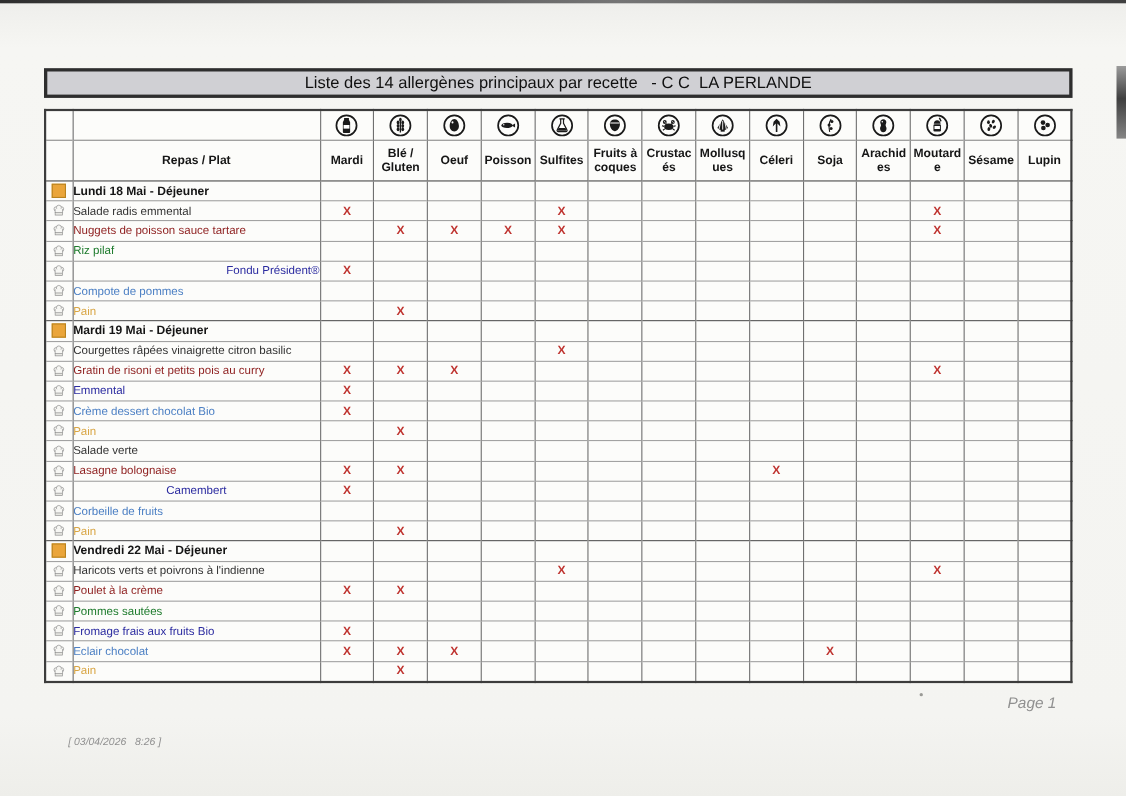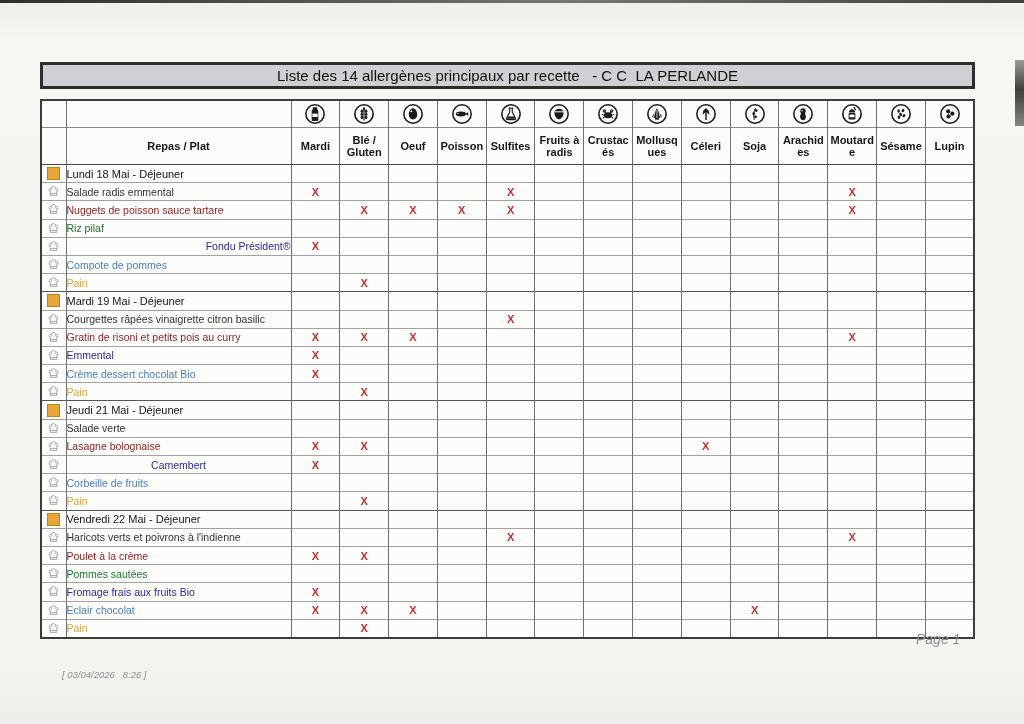--- a/index.html
+++ b/index.html
@@ -35,21 +35,21 @@
   thead tr.icons th{height:26px;vertical-align:middle;text-align:center;border-top:none;}
   thead tr.labels th{
     height:34px;font-size:11px;font-weight:bold;color:#161616;
     vertical-align:middle;text-align:center;line-height:1.12;
     overflow-wrap:break-word;word-break:break-word;padding:1px 2px;
     border-top:1px solid #8a8a8a;border-bottom:1.6px solid #4a4a4a;
   }
   tbody td{height:17.2px;font-size:10.5px;vertical-align:middle;}
   td.label-cell{text-align:left;padding:0 0 0 5px;white-space:nowrap;}
   tr.day-row td{border-top:1.4px solid #565656;}
-  tr.day-row td.label-cell{font-weight:normal;color:#151515;font-size:11px;}
+  tr.day-row td.label-cell{font-weight:bold;color:#151515;font-size:11px;}
   td.allergen-cell{text-align:center;}
   .mark{font-weight:bold;font-size:11px;}
   .icon-wrap svg{display:block;margin:0 auto;}
   .day-square{width:11px;height:11px;margin:0 auto;border:1px solid #b9831e;}
   .hat-wrap svg{display:block;margin:0 auto;}
 
   .footer-left{position:absolute;left:62px;top:669px;font-size:9.5px;
     font-style:italic;color:#909090;white-space:pre;}
   .footer-right{position:absolute;left:916px;top:631px;font-size:14px;
     font-style:italic;color:#909090;}
@@ -181,21 +181,21 @@
               </svg></span></th>
         </tr>
       <tr class="labels">
           <th></th>
           <th>Repas / Plat</th>
           <th>Mardi</th>
           <th>Blé / Gluten</th>
           <th>Oeuf</th>
           <th>Poisson</th>
           <th>Sulfites</th>
-          <th>Fruits à radis</th>
+          <th>Fruits à coques</th>
           <th>Crustacés</th>
           <th>Mollusques</th>
           <th>Céleri</th>
           <th>Soja</th>
           <th>Arachides</th>
           <th>Moutarde</th>
           <th>Sésame</th>
           <th>Lupin</th>
         </tr>
     </thead>
@@ -508,40 +508,20 @@
           <td class="allergen-cell"></td>
           <td class="allergen-cell"></td>
           <td class="allergen-cell"></td>
           <td class="allergen-cell"></td>
           <td class="allergen-cell"></td>
           <td class="allergen-cell"></td>
           <td class="allergen-cell"></td>
           <td class="allergen-cell"></td>
           <td class="allergen-cell"></td>
         </tr>
-        <tr class="day-row">
-          <td>
-            <div class="day-square" style="background: rgb(234, 165, 58);"></div>
-          </td>
-          <td class="label-cell">Jeudi 21 Mai - Déjeuner</td>
-          <td class="allergen-cell"></td>
-          <td class="allergen-cell"></td>
-          <td class="allergen-cell"></td>
-          <td class="allergen-cell"></td>
-          <td class="allergen-cell"></td>
-          <td class="allergen-cell"></td>
-          <td class="allergen-cell"></td>
-          <td class="allergen-cell"></td>
-          <td class="allergen-cell"></td>
-          <td class="allergen-cell"></td>
-          <td class="allergen-cell"></td>
-          <td class="allergen-cell"></td>
-          <td class="allergen-cell"></td>
-          <td class="allergen-cell"></td>
-        </tr>
         <tr class="dish-row">
           <td><span class="hat-wrap"><svg viewBox="0 0 20 20" width="13" height="13">
                 <circle cx="6.2" cy="7.6" r="3" fill="#f7f7f4" stroke="#8a8a8a" stroke-width=".9"></circle>
                 <circle cx="13.8" cy="7.6" r="3" fill="#f7f7f4" stroke="#8a8a8a" stroke-width=".9"></circle>
                 <circle cx="10" cy="5.8" r="3.5" fill="#f7f7f4" stroke="#8a8a8a" stroke-width=".9"></circle>
                 <rect x="4.8" y="7.4" width="10.4" height="5.4" fill="#f7f7f4"></rect>
                 <path d="M4.8 7.6v5.2M15.2 7.6v5.2" stroke="#8a8a8a" stroke-width=".9"></path>
                 <rect x="4.8" y="12.8" width="10.4" height="3.4" fill="#e6e6e1" stroke="#8a8a8a" stroke-width=".9"></rect>
               </svg></span></td>
           <td class="label-cell" style="color: rgb(51, 51, 51);">Salade verte</td>

